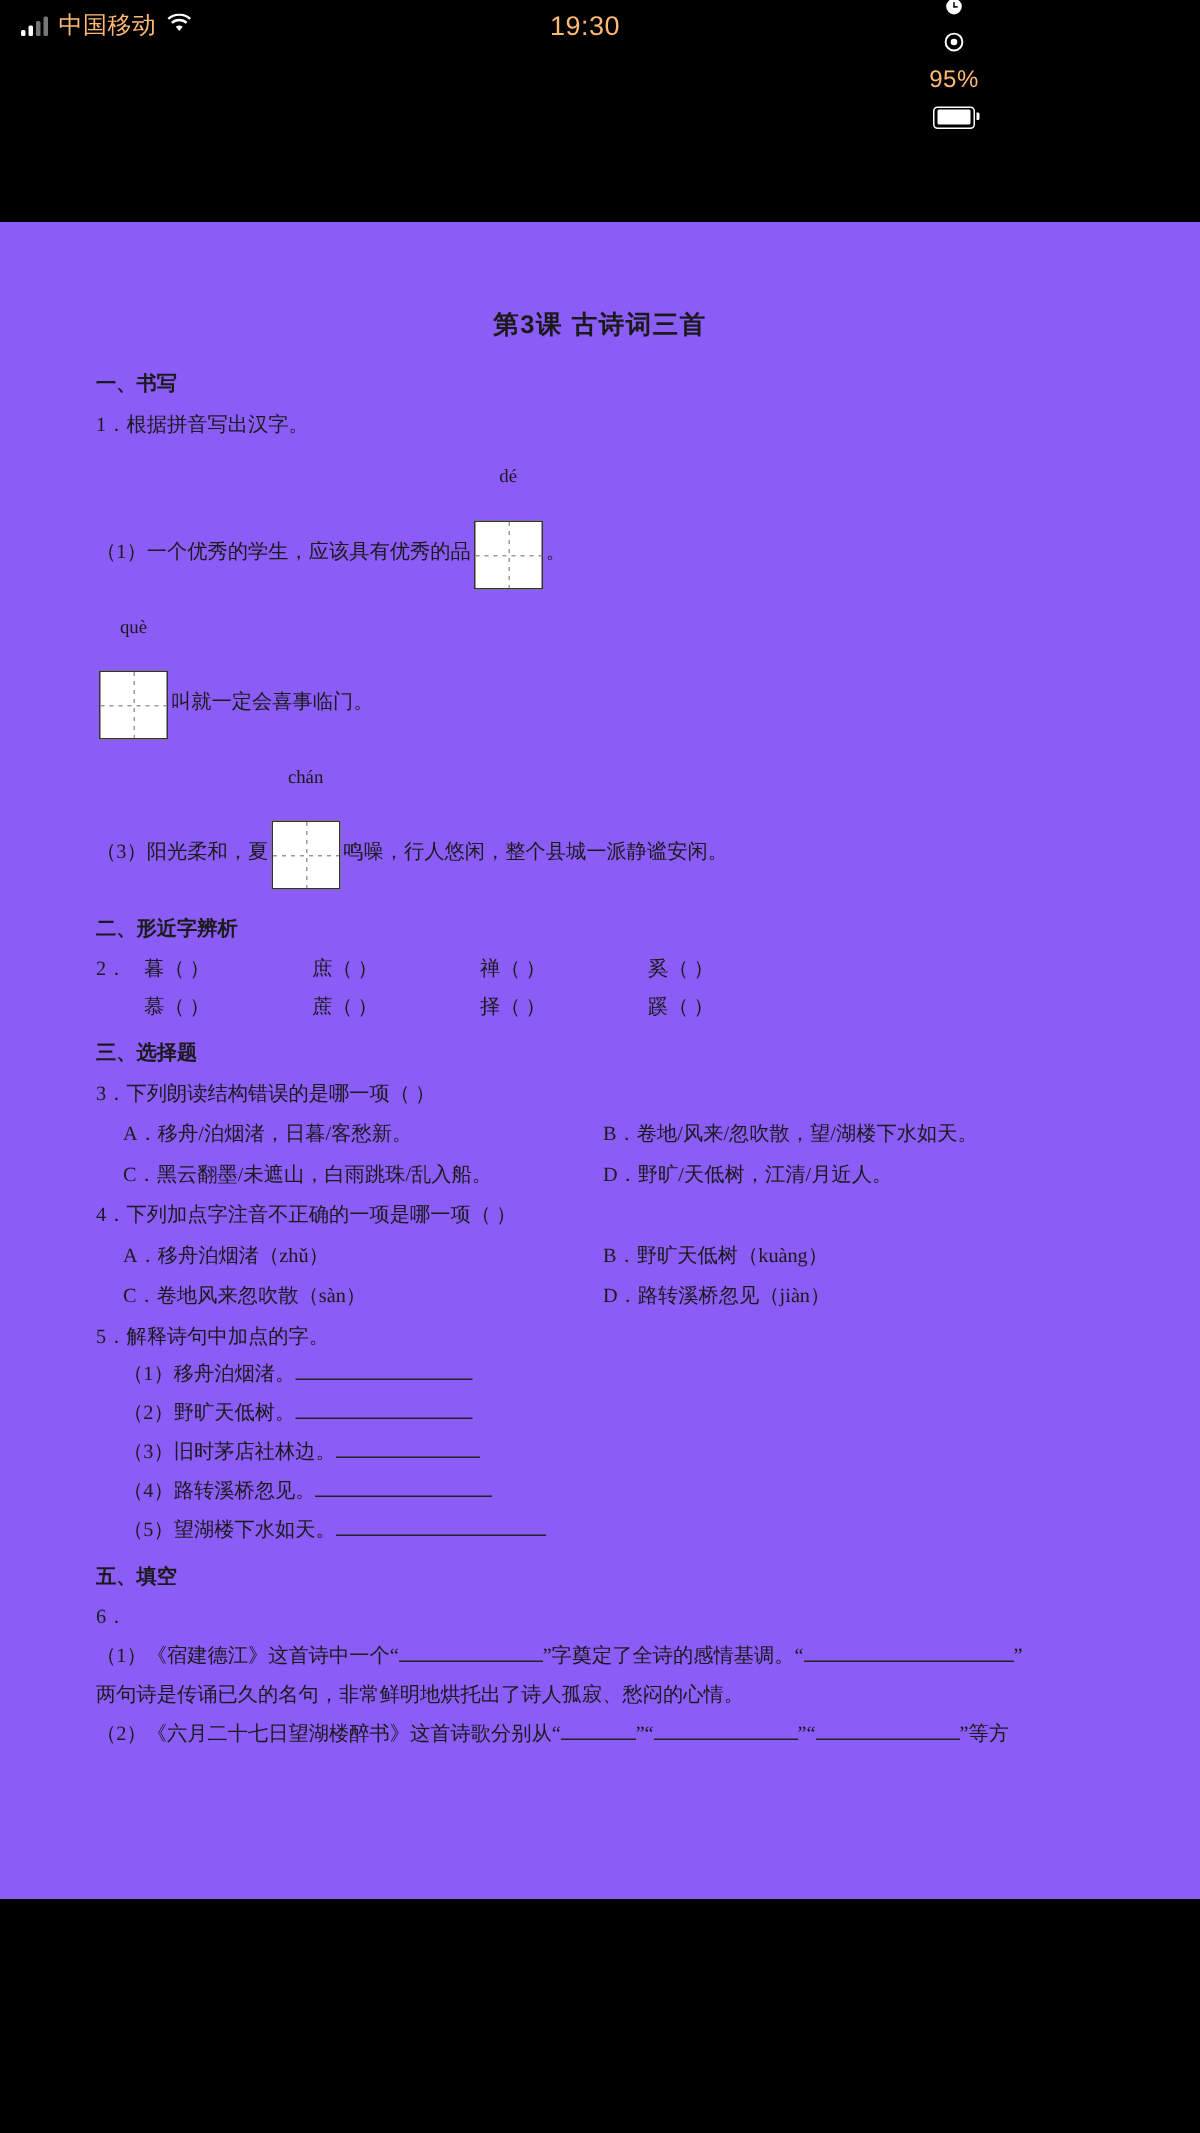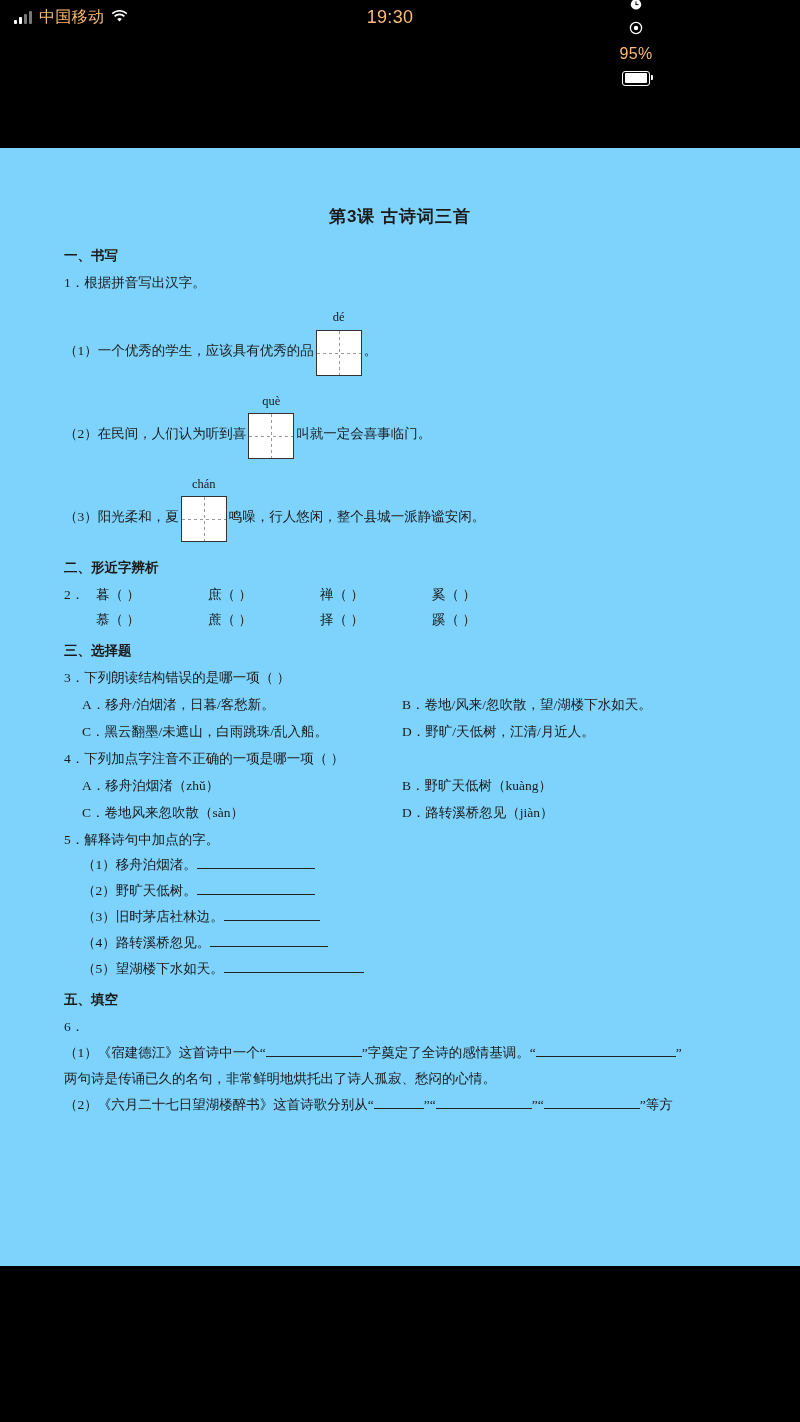--- a/index.html
+++ b/index.html
@@ -93,21 +93,21 @@
   }
   .sb-icon { font-size: 14px; line-height: 1; }
 
   
   .sheet {
     position: absolute;
     top: 148px;
     left: 0;
     width: 800px;
     height: 1118px;
-    background: #7dd3fc;
+    background: #8b5cf6;
     color: #111;
     overflow: hidden;
   }
   .doc {
     padding: 56px 64px 0 64px;
     font-size: 13.5px;
     line-height: 1.55;
     color: #1a1a1a;
     font-family: "Liberation Serif", serif;
   }
@@ -137,20 +137,21 @@
     display: flex;
     align-items: flex-end;
     margin: 14px 0 16px 0;
   }
   .pre-text, .post-text { padding-bottom: 14px; }
   .cellwrap {
     display: inline-flex;
     flex-direction: column;
     align-items: center;
     margin: 0 2px;
+    gap: 17px;
   }
   .pinyin {
     font-size: 12.5px;
     font-family: "Liberation Serif", serif;
     margin-bottom: 2px;
   }
   .tzg {
     width: 44px;
     height: 44px;
     border: 1px solid #333;
@@ -269,21 +270,20 @@
     <div class="fill-line">
       <span class="pre-text">（1）一个优秀的学生，应该具有优秀的品</span>
       <span class="cellwrap">
         <span class="pinyin">dé</span>
         <span class="tzg"></span>
       </span>
       <span class="post-text">。</span>
     </div>
 
     <div class="fill-line">
-      <span class="pre-text">（2）在民间，人们认为听到喜</span>
       <span class="cellwrap">
         <span class="pinyin">què</span>
         <span class="tzg"></span>
       </span>
       <span class="post-text">叫就一定会喜事临门。</span>
     </div>
 
     <div class="fill-line">
       <span class="pre-text">（3）阳光柔和，夏</span>
       <span class="cellwrap">

